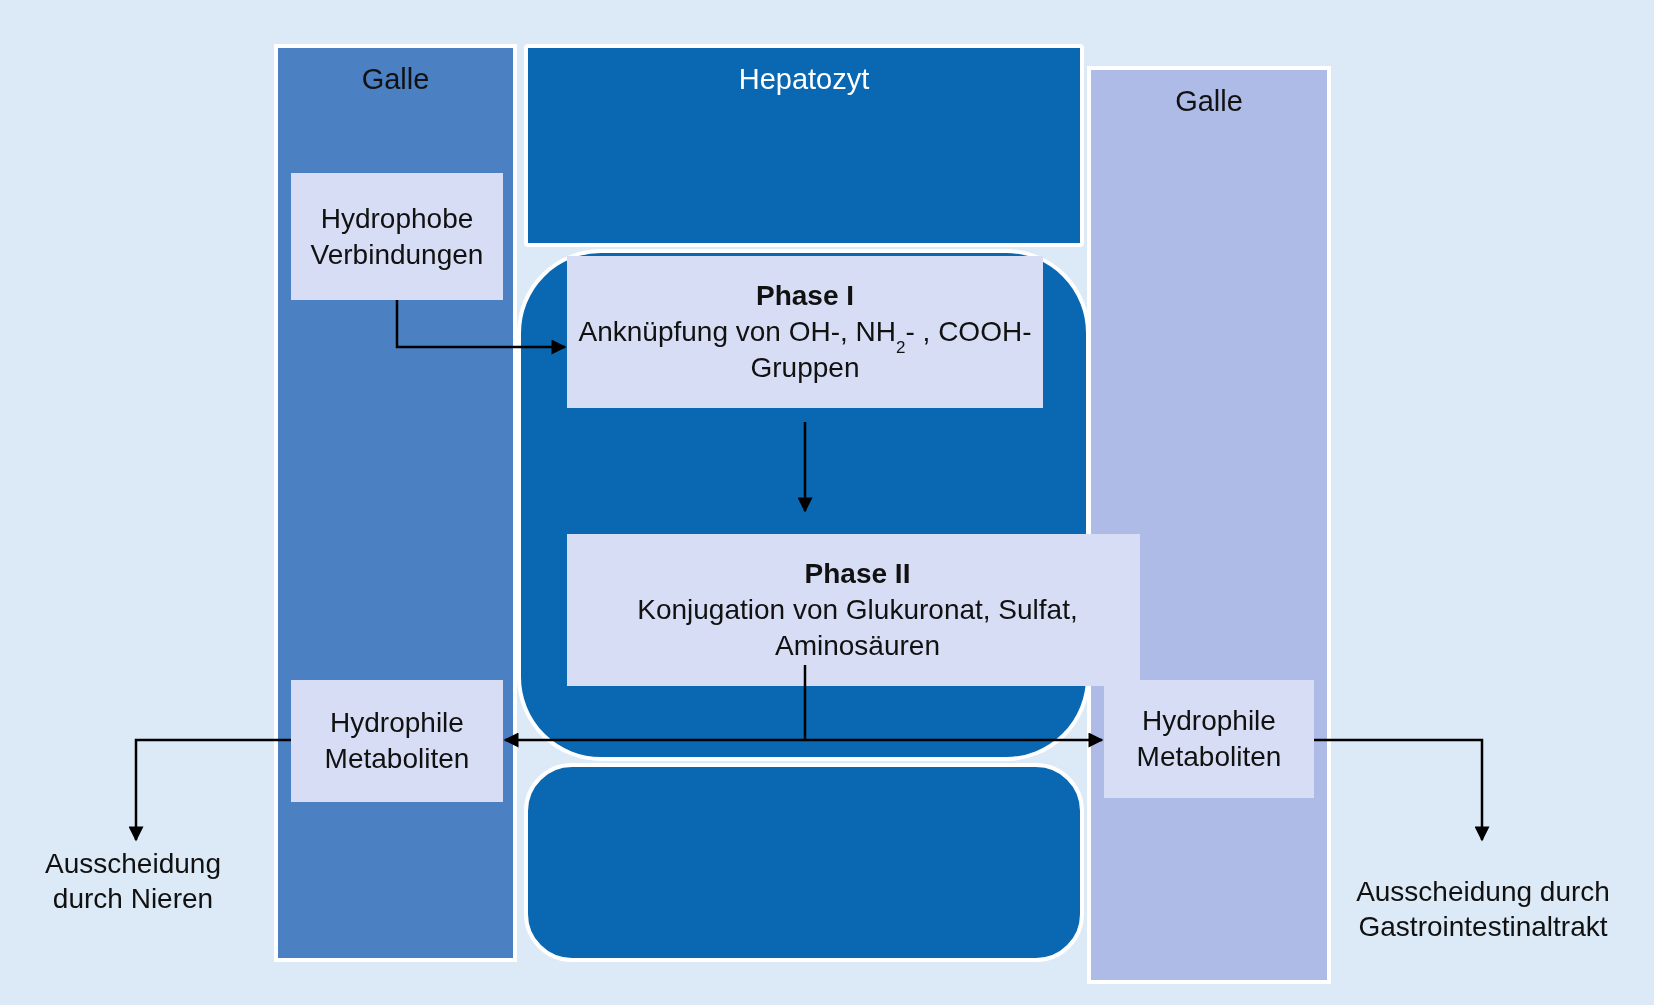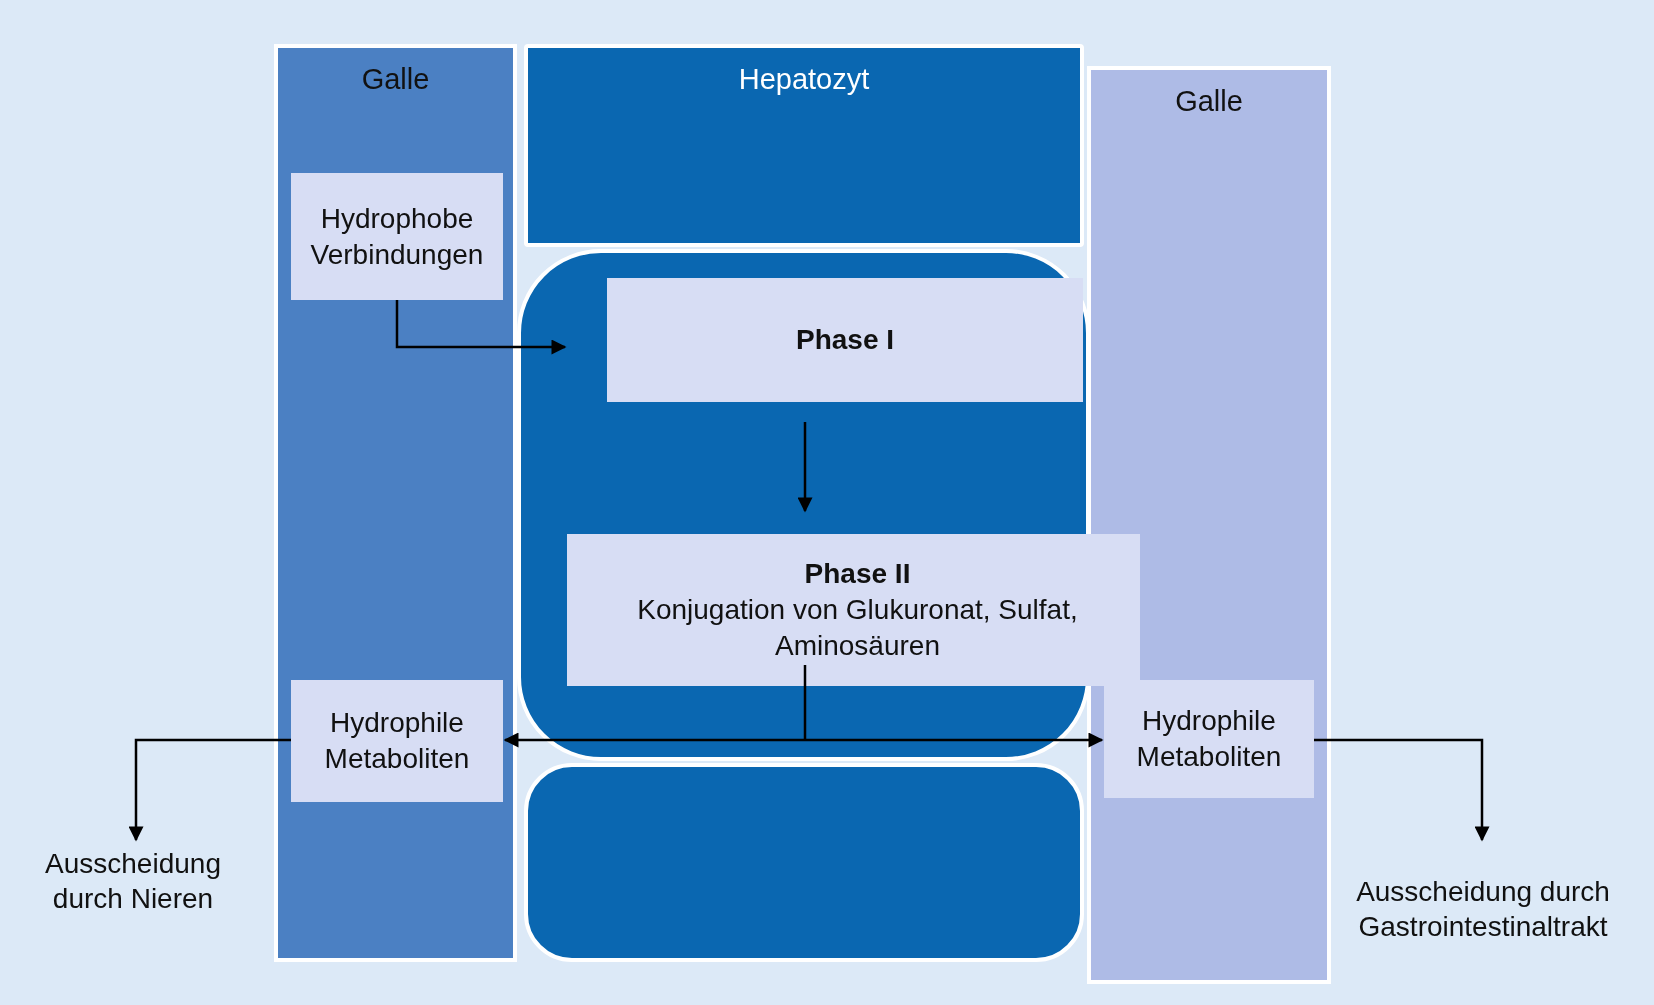--- a/index.html
+++ b/index.html
@@ -54,21 +54,21 @@
     position:absolute;
     background:var(--node-fill);
     display:flex;flex-direction:column;
     align-items:center;justify-content:center;
     text-align:center;
     font-size:28px;line-height:36px;
     padding:0 8px;
     box-sizing:border-box;
   }
   .node-hydrophobe{left:291px;top:173px;width:212px;height:127px;justify-content:center;}
-  .node-phase1{left:567px;top:278px;width:476px;height:124px;margin-left:40px;}
+  .node-phase1{left:567px;top:256px;width:476px;height:152px;}
   .node-phase2{left:567px;top:534px;width:573px;height:152px;padding-left:16px;}
   .node-hyd-blut{left:291px;top:680px;width:212px;height:122px;}
   .node-hyd-galle{left:1104px;top:680px;width:210px;height:118px;}
   .phase-title{font-weight:bold;}
   sub.chem{font-size:17px;line-height:0;position:relative;top:5px;}
 
   
   .out-text{
     position:absolute;
     text-align:center;
@@ -100,20 +100,21 @@
   </div>
   <div class="hep hep-mid"></div>
   <div class="hep hep-bottom"></div>
 
   <div class="node node-hydrophobe">
     <span>Hydrophobe Verbindungen</span>
   </div>
 
   <div class="node node-phase1">
     <div class="phase-title">Phase I</div>
+    <div><span>Anknüpfung von OH-, NH</span><sub class="chem">2</sub><span>- , COOH- Gruppen</span></div>
   </div>
 
   <div class="node node-phase2">
     <div class="phase-title">Phase II</div>
     <div>Konjugation von Glukuronat, Sulfat, Aminosäuren</div>
   </div>
 
   <div class="node node-hyd-blut">
     <span>Hydrophile Metaboliten</span>
   </div>

